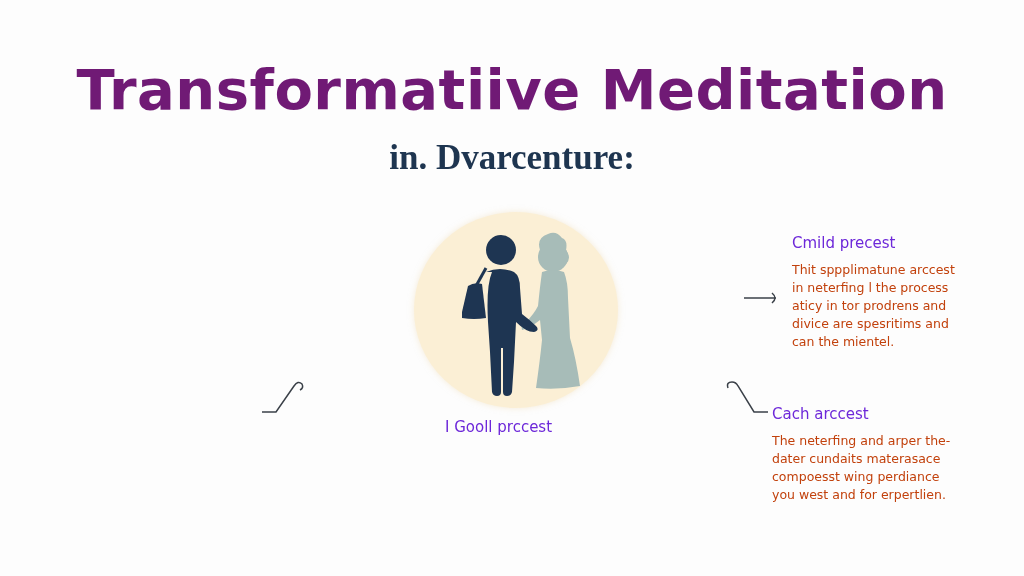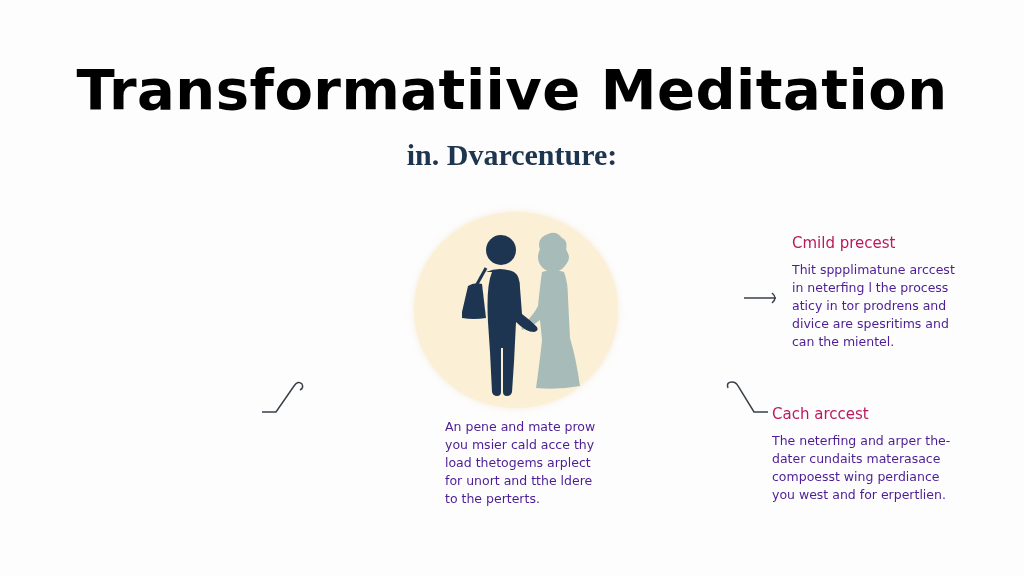--- a/index.html
+++ b/index.html
@@ -18,32 +18,32 @@
     .title {
       position: absolute;
       left: 0;
       top: 62px;
       width: 1024px;
       text-align: center;
       font-family: "DejaVu Sans", "Liberation Sans", sans-serif;
       font-weight: bold;
       font-size: 56px;
       letter-spacing: 0.5px;
-      color: #000000;
+      color: #701a75;
       line-height: 1;
     }
     .subtitle {
       position: absolute;
       left: 0;
       top: 140px;
       width: 1024px;
       text-align: center;
       font-family: "Liberation Serif", "DejaVu Serif", serif;
       font-weight: bold;
-      font-size: 30px;
+      font-size: 35px;
       color: #1e3550;
       line-height: 1;
     }
     .circle {
       position: absolute;
       left: 414px;
       top: 212px;
       width: 204px;
       height: 196px;
       border-radius: 50%;
@@ -56,28 +56,28 @@
       top: 212px;
       width: 204px;
       height: 196px;
     }
     .block {
       position: absolute;
       font-family: "DejaVu Sans", "Liberation Sans", sans-serif;
     }
     .block .heading {
       font-size: 15px;
-      color: #be185d;
+      color: #6d28d9;
       margin-bottom: 9px;
       white-space: nowrap;
     }
     .block .body {
       font-size: 12.5px;
       line-height: 18px;
-      color: #4c1d95;
+      color: #c2410c;
       white-space: pre-line;
     }
     .arrow {
       position: absolute;
     }
   </style>
 </head>
 <body>
 
 <div class="title">Transformatiive Meditation</div>
@@ -113,25 +113,21 @@
 can the mientel.</div>
 </div>
 
 <svg class="arrow" style="left:258px;top:378px;width:50px;height:40px" viewBox="0 0 50 40">
   <path d="M4 34 l14 0 l18 -26 q4 -6 8 -2 q2 4 -2 6" stroke="#3a4048" stroke-width="1.5" fill="none"></path>
 </svg>
 <div class="block" style="left:82px;top:405px;">
 </div>
 
 <div class="block" style="left:445px;top:418px;">
-  <div class="body">An pene and mate prow
-you msier cald acce thy
-load thetogems arplect
-for unort and tthe ldere
-to the perterts.</div>
+  <div class="heading">I Gooll prccest</div>
 </div>
 
 <svg class="arrow" style="left:722px;top:378px;width:50px;height:40px" viewBox="0 0 50 40">
   <path d="M6 10 q-2 -6 4 -6 q4 0 6 4 l16 26 l14 0" stroke="#3a4048" stroke-width="1.5" fill="none"></path>
 </svg>
 <div class="block" style="left:772px;top:405px;">
   <div class="heading">Cach arccest</div>
   <div class="body">The neterfing and arper the-
 dater cundaits materasace
 compoesst wing perdiance

